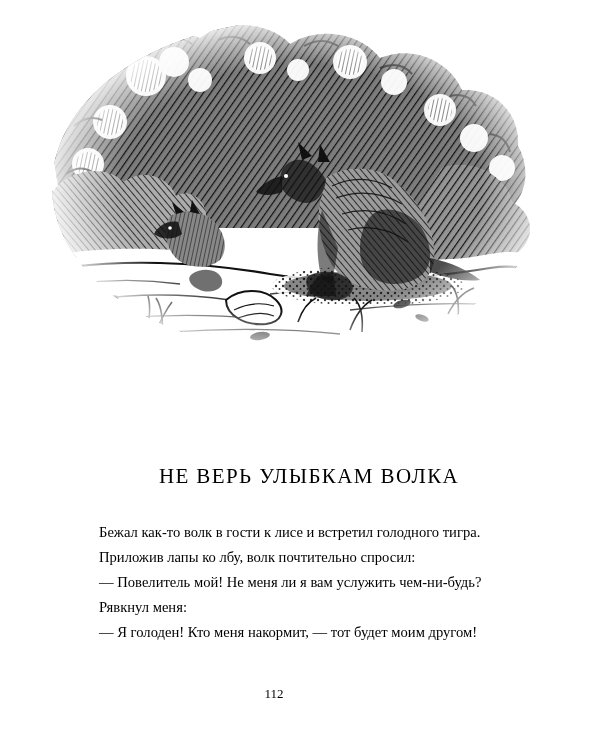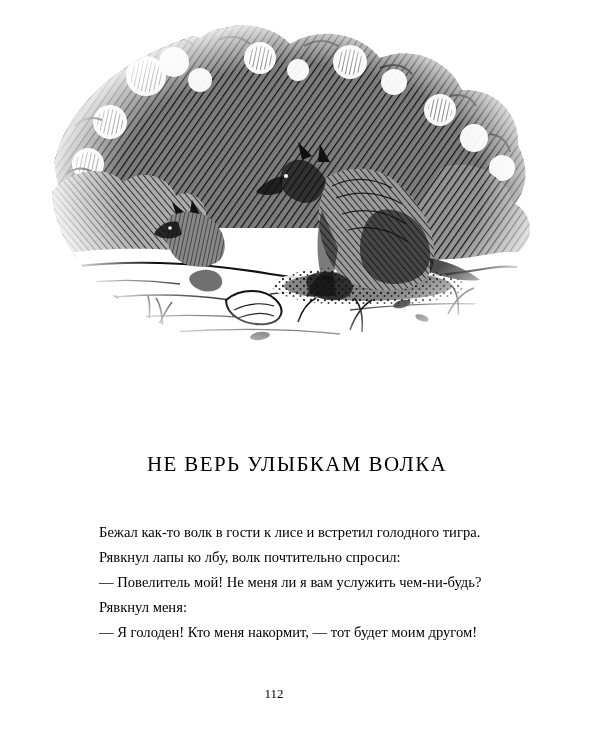--- a/index.html
+++ b/index.html
@@ -39,21 +39,21 @@
   .story-title {
     position: absolute;
     left: 0;
     top: 448px;
     width: 504px;
     text-align: center;
     font-family: "Liberation Serif", serif;
     font-size: 21px;
     letter-spacing: 1.4px;
     font-weight: normal;
-    margin: 4px;
+    margin: 16px;
     padding-left: 41px;
   }
 
   
   .body-text {
     position: absolute;
     left: 63px;
     top: 520px;
     width: 474px;
     font-family: "Liberation Serif", serif;
@@ -267,21 +267,21 @@
 
         <rect x="0" y="0" width="500" height="340" fill="url(#vign)"></rect>
       </g>
     </svg>
   </div>
 
   <h1 class="story-title">НЕ ВЕРЬ УЛЫБКАМ ВОЛКА</h1>
 
   <div class="body-text">
     <p>Бежал  как-то  волк  в гости   к лисе и встретил  голодного тигра.</p>
-    <p>Рявкнул  лапы ко лбу, волк почтительно спросил:</p>
+    <p>Приложив  лапы ко лбу, волк почтительно спросил:</p>
     <p class="dash">— Повелитель  мой! Не  меня ли я вам услужить чем-ни-будь?</p>
     <p>Рявкнул меня:</p>
     <p class="dash">— Я  голоден!  Кто  меня  накормит, — тот  будет  моим другом!</p>
   </div>
 
   <div class="page-number">112</div>
 
 </div>
 
 </body></html>

